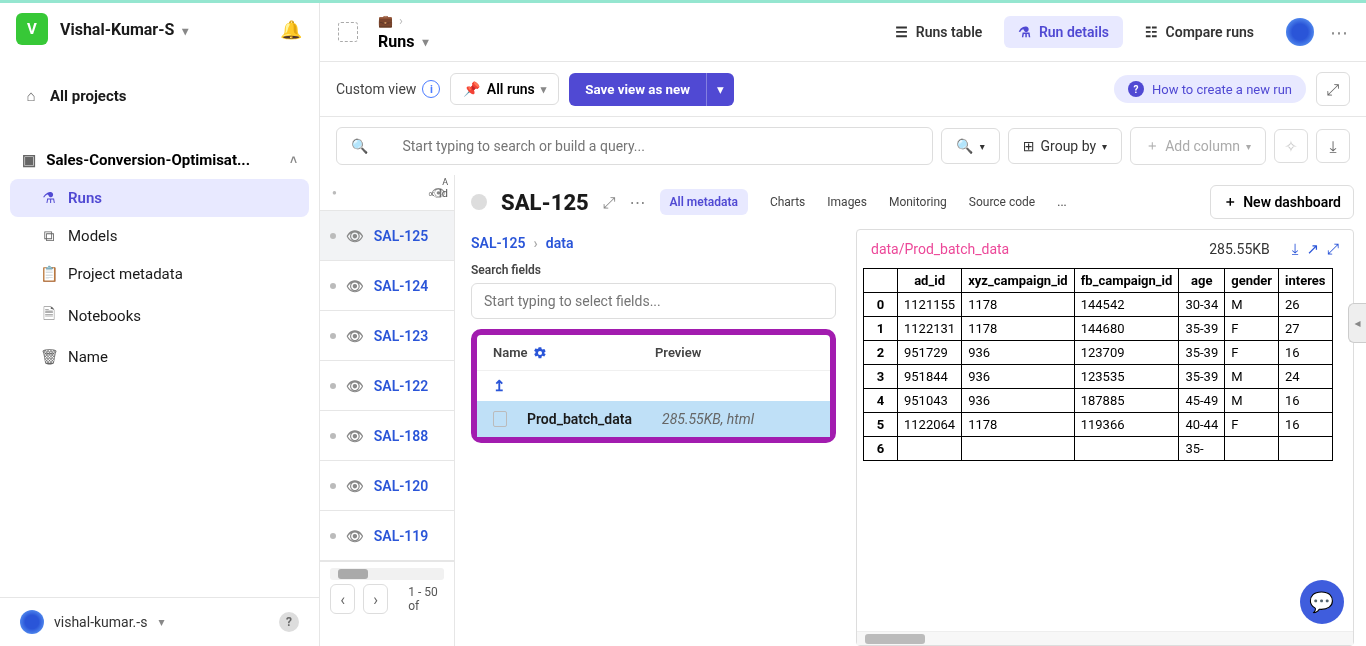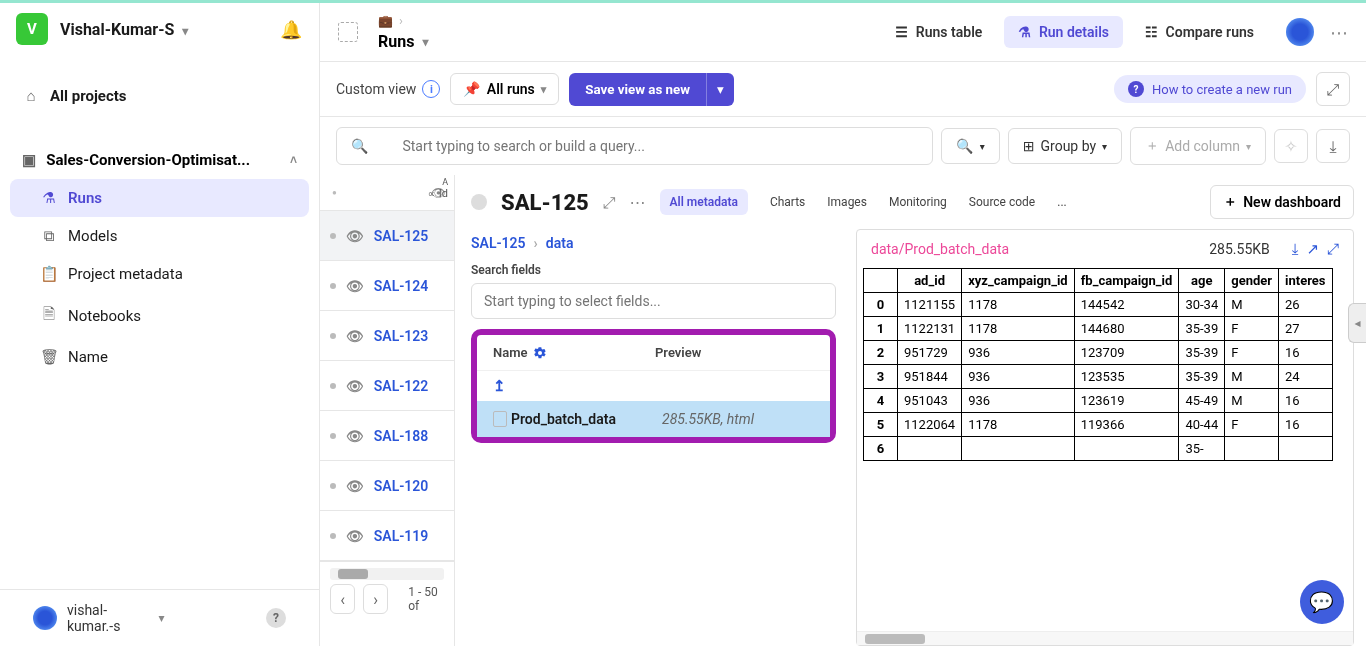--- a/index.html
+++ b/index.html
@@ -14,21 +14,21 @@
 .bell { color: #888; font-size: 18px; }
 .nav-item { display: flex; align-items: center; gap: 10px; padding: 10px 22px; font-size: 15px; color: #1a1a1a; cursor: pointer; }
 .nav-item.bold { font-weight: 700; }
 .nav-item .icon { width: 18px; text-align: center; color: #666; }
 .nav-item.sub { padding-left: 40px; font-weight: 400; }
 .nav-item.active { background: #e8e9ff; border-radius: 8px; margin: 0 10px; padding-left: 30px; }
 .nav-item.active .label { color: #5049d3; font-weight: 600; }
 .nav-item.active .icon { color: #5049d3; }
 .proj-row { display: flex; align-items: center; justify-content: space-between; padding: 10px 22px; font-weight: 700; font-size: 15px; }
 .proj-row .left { display: flex; align-items: center; gap: 10px; }
-.sidebar-bottom { margin-top: auto; border-top: 1px solid #e6e6e6; padding: 12px 33px; display: flex; align-items: center; gap: 10px; }
+.sidebar-bottom { margin-top: auto; border-top: 1px solid #e6e6e6; padding: 12px 20px; display: flex; align-items: center; gap: 10px; }
 .avatar-circ { width: 24px; height: 24px; border-radius: 50%; background: radial-gradient(circle,#2a55d8 40%,#6fb2ff); }
 .sidebar-bottom .uname { font-size: 14px; color: #333; flex: 1; }
 .help-circle { width: 20px; height: 20px; border-radius: 50%; background: #ddd; color: #666; display: flex; align-items: center; justify-content: center; font-size: 12px; font-weight: 700; }
 
 .content { flex: 1; display: flex; flex-direction: column; min-width: 0; }
 .content-top { display: flex; align-items: center; gap: 20px; padding: 10px 18px; border-bottom: 1px solid #e6e6e6; }
 .ct-left-icon { width: 20px; height: 20px; border: 1px dashed #aaa; border-radius: 3px; }
 .breadcrumbs { font-size: 13px; color: #444; display: flex; align-items: center; gap: 6px; }
 .breadcrumbs .bc-icon { font-size: 12px; }
 .runs-row { display: flex; align-items: center; gap: 8px; font-size: 16px; font-weight: 700; margin-top: 4px; }
@@ -85,21 +85,21 @@
 .breadcrumb2 .bc2 { color: #2a55d8; }
 .sf-label { font-size: 12px; font-weight: 600; color: #444; margin-bottom: 6px; }
 .sf-input { border: 1px solid #ddd; border-radius: 6px; padding: 9px 12px; font-size: 14px; color: #888; margin-bottom: 10px; }
 .sf-input input { border: none; outline: none; width: 100%; font-size: 14px; }
 .files-box { border: 6px solid #a21caf; border-radius: 10px; }
 .files-head { display: flex; padding: 10px 16px; font-size: 13px; font-weight: 600; color: #444; gap: 12px; }
 .files-head .c1 { width: 150px; display: flex; align-items: center; gap: 6px; }
 .files-up-row { padding: 6px 16px; color: #2a55d8; font-weight: 700; font-size: 15px; border-top: 1px solid #f0f0f0; }
 .file-row { display: flex; align-items: center; padding: 10px 16px; font-size: 14px; gap: 4px; cursor: pointer; }
 .file-row.selected { background: #bfe0f7; }
-.file-row .fname { width: 165px; display: flex; align-items: center; gap: 4px; }
+.file-row .fname { width: 165px; display: flex; align-items: center; gap: 20px; }
 .file-row .fname .fn { color: #2a55d8; font-weight: 600; }
 .file-row.selected .fname .fn { color: #1a1a1a; }
 .file-row .prev { color: #666; font-style: italic; }
 .file-icon { width: 14px; height: 16px; border: 1.5px solid #bbb; border-radius: 2px; position: relative; }
 
 .preview-col { flex: 1; border: 1px solid #ddd; border-radius: 4px; display: flex; flex-direction: column; min-width: 0; margin-left: 4px; }
 .preview-head { display: flex; align-items: center; padding: 10px 14px; font-size: 14px; }
 .preview-head .path { color: #ec4899; flex: 1; }
 .preview-head .size { color: #333; margin-right: 14px; }
 .preview-head .picon { color: #2a55d8; margin-left: 8px; cursor: pointer; font-size: 15px; }
@@ -429,21 +429,21 @@
                       <td>936</td>
                       <td>123535</td>
                       <td>35-39</td>
                       <td>M</td>
                       <td>24</td>
                     </tr>
                     <tr>
                       <td class="idx">4</td>
                       <td>951043</td>
                       <td>936</td>
-                      <td>123619</td>
+                      <td>187885</td>
                       <td>45-49</td>
                       <td>M</td>
                       <td>16</td>
                     </tr>
                     <tr>
                       <td class="idx">5</td>
                       <td>1122064</td>
                       <td>1178</td>
                       <td>119366</td>
                       <td>40-44</td>

